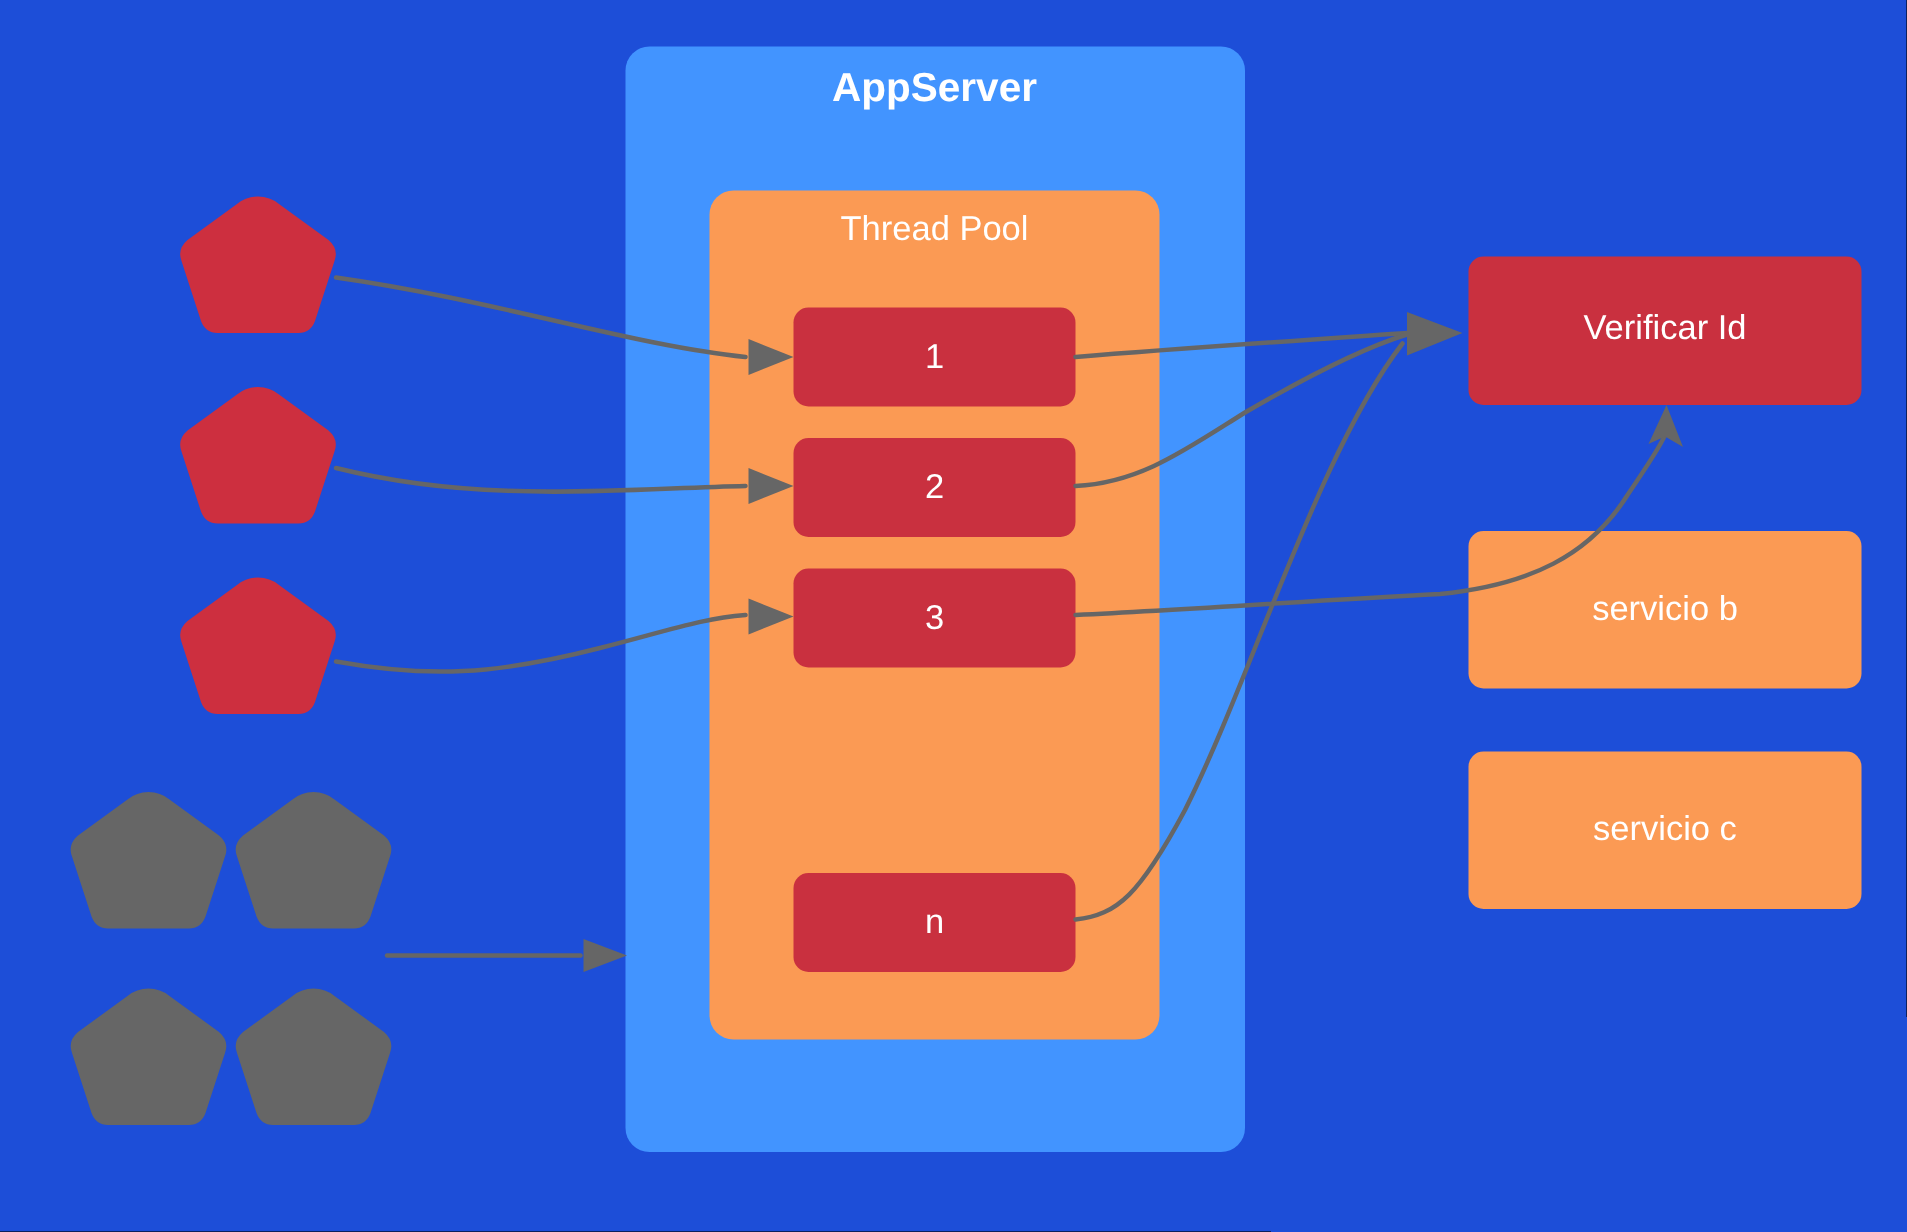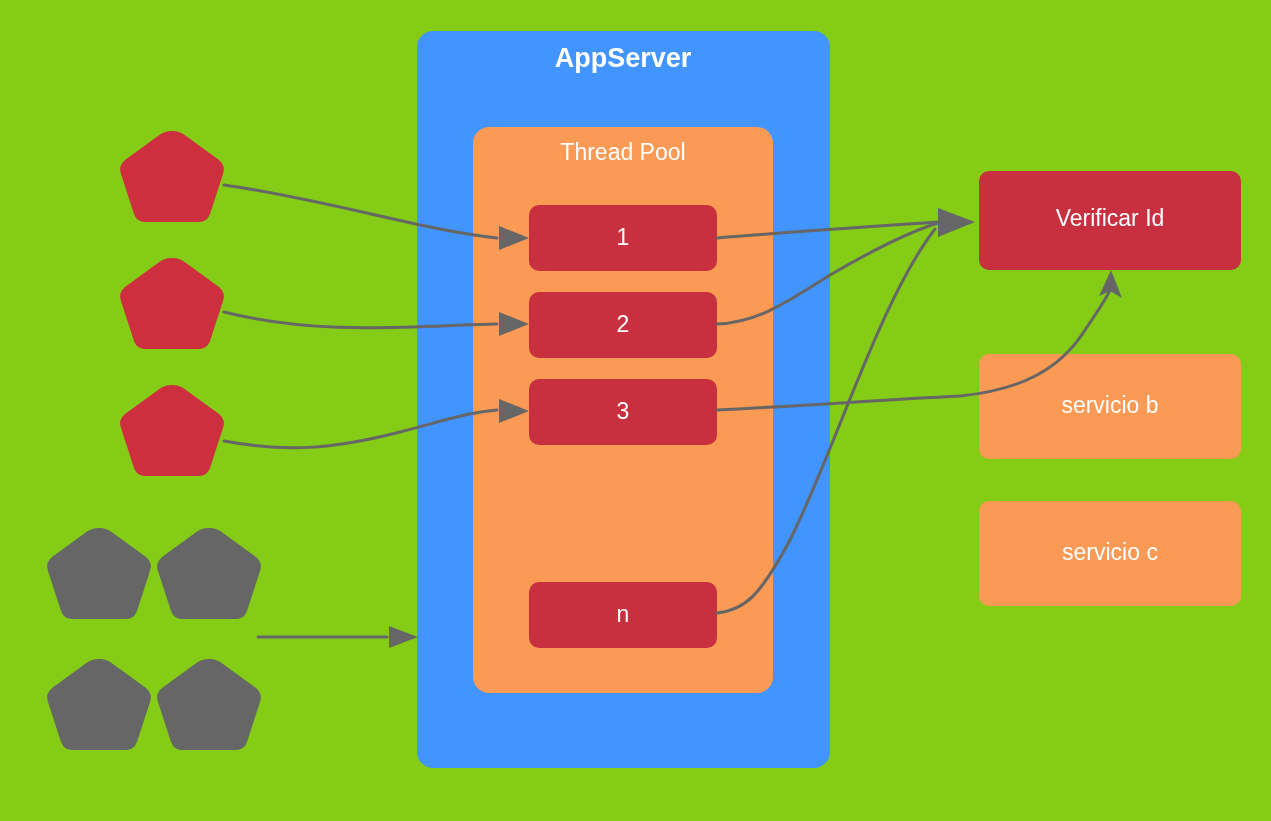--- a/index.html
+++ b/index.html
@@ -8,21 +8,21 @@
     padding: 0;
     background: #000000;
   }
   body {
     font-family: "Liberation Sans", sans-serif;
   }
   #canvas {
     position: relative;
     width: 1271px;
     height: 821px;
-    background: #84cc16;
+    background: #1d4ed8;
     overflow: hidden;
   }
   #diagram-svg {
     position: absolute;
     left: 0;
     top: 0;
     width: 1271px;
     height: 821px;
   }
   .node-label {

